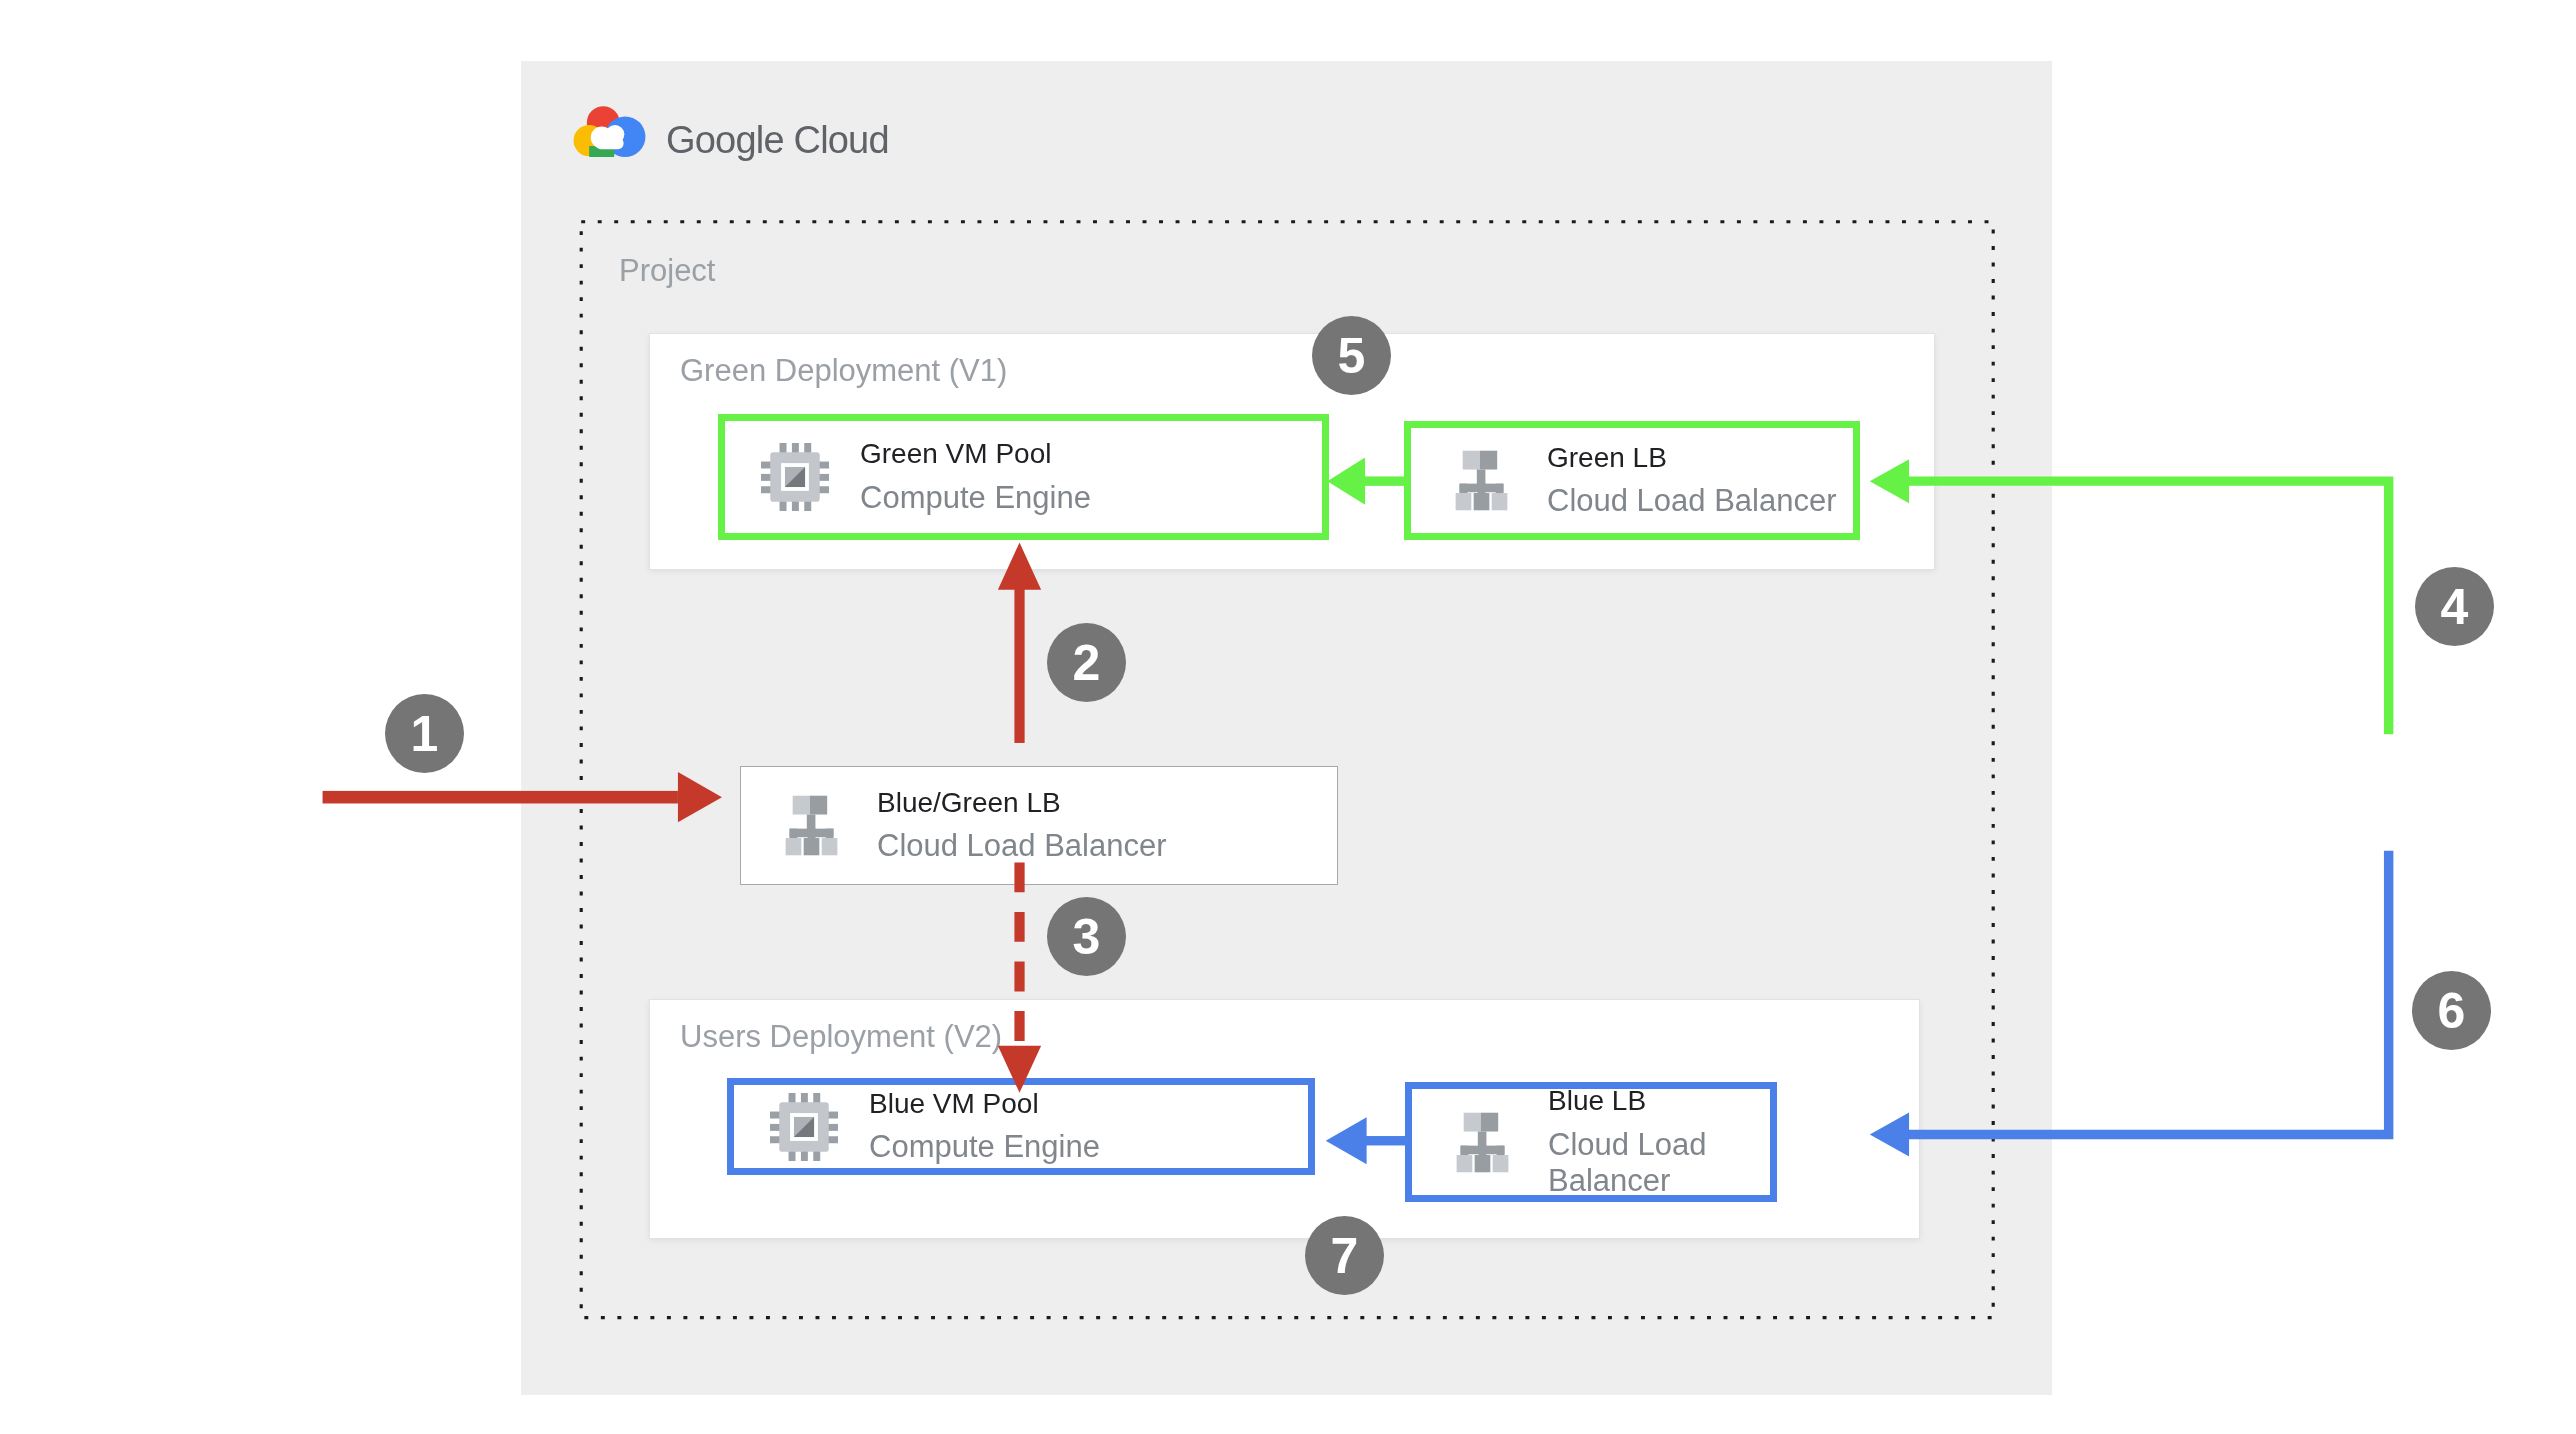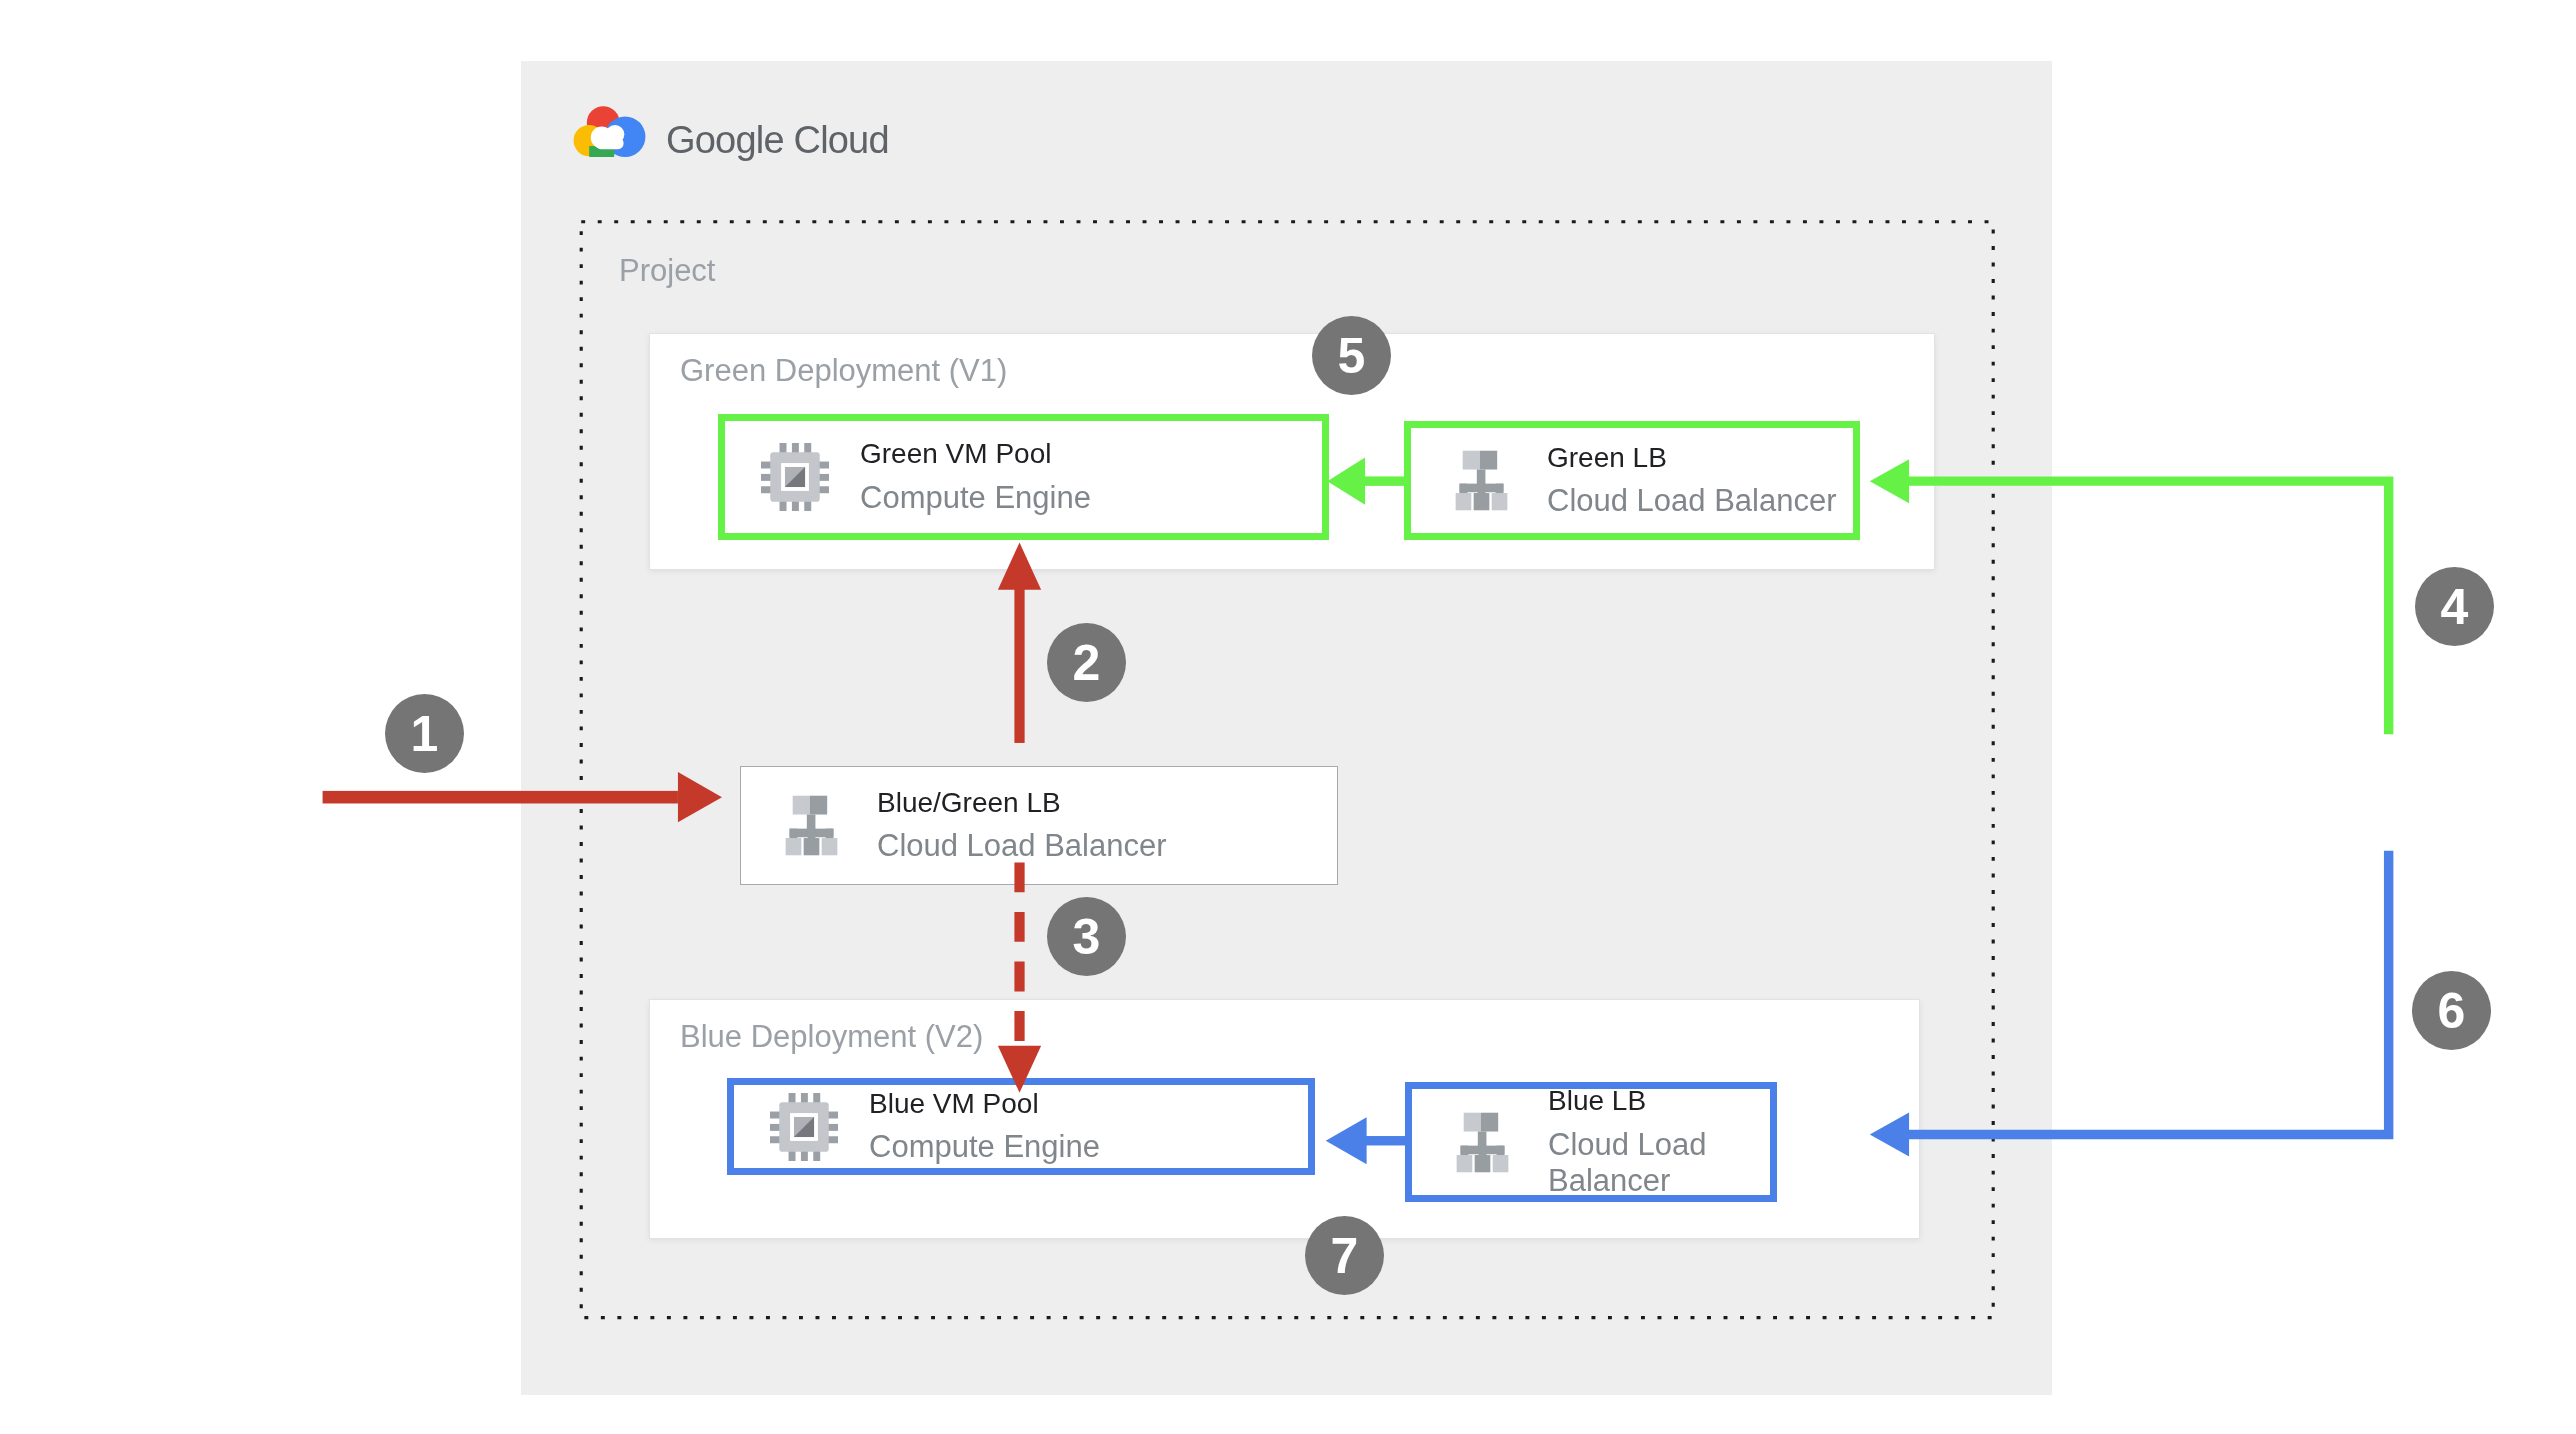--- a/index.html
+++ b/index.html
@@ -82,21 +82,21 @@
     <span class="logo-text">Google Cloud</span>
   </div>
 
   <div style="position:absolute;left:619px;top:253px;font-size:31px;color:#9AA0A6;z-index:3;">Project</div>
 
   <div class="zone zone-green">
     <div class="zone-label">Green Deployment (V1)</div>
   </div>
 
   <div class="zone zone-blue">
-    <div class="zone-label">Blue Deployment (V2)</div>
+    <div class="zone-label">Users Deployment (V2)</div>
   </div>
 
   <div class="node node-green n-green-vm">
     <span class="node-icon">
       <svg width="68" height="68" viewBox="0 0 88 88">
         <g fill="#9AA0A6">
           <rect x="24" y="0" width="9" height="14"></rect>
             <rect x="40" y="0" width="9" height="14"></rect>
             <rect x="56" y="0" width="9" height="14"></rect>
           <rect x="24" y="74" width="9" height="14"></rect>

